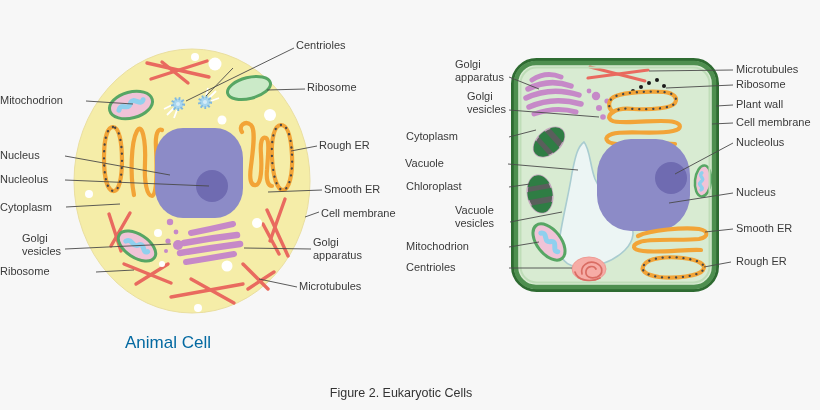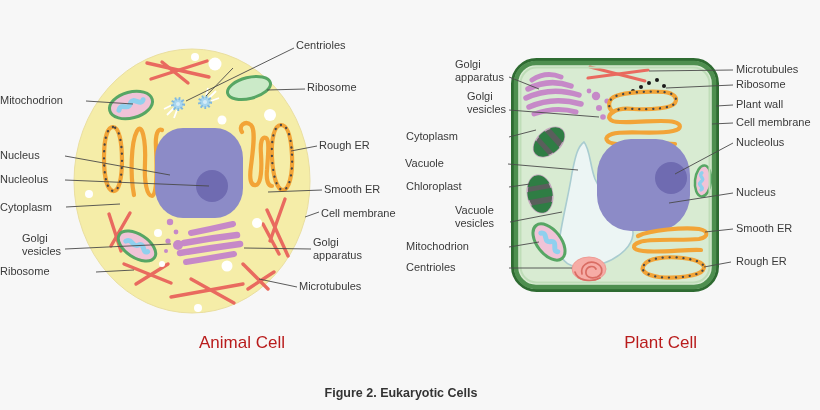--- a/index.html
+++ b/index.html
@@ -11,22 +11,22 @@
     --plant-cytoplasm:#D8EBD2; --cell-wall-dark:#2E6B31; --cell-wall-mid:#4E8F4F; --cell-wall-inner:#BFDDB8;
     --vacuole-fill:#ECF5F4; --vacuole-stroke:#A9CCD0; --chloroplast-green:#2F7D44; --chloroplast-gray:#5A5F5C;
     --amyloplast-fill:#F6ACA6; --amyloplast-swirl:#D96C63; --ribosome-dot:#1a1a1a; --vesicle-white:#ffffff;
   }
   html,body{margin:0;padding:0}
   .stage{position:relative;width:820px;height:410px;background:var(--background);
          font-family:"Liberation Sans",sans-serif;overflow:hidden}
   .stage svg{position:absolute;left:0;top:0}
   .lbl{position:absolute;font-size:11px;line-height:13px;color:var(--label-text);white-space:nowrap}
   .r{text-align:left}
-  .title{position:absolute;font-size:17px;color:#b91c1c;text-align:right}
-  .caption{position:absolute;font-size:12.5px;font-weight:700;color:#333;text-align:center}
+  .title{position:absolute;font-size:17px;color:#0369a1;text-align:left}
+  .caption{position:absolute;font-size:12.5px;font-weight:400;color:#333;text-align:center}
   
   .er{fill:none;stroke:var(--er-orange);stroke-width:4.2;stroke-linecap:round;stroke-linejoin:round}
   .dots{fill:none;stroke:#474747;stroke-width:2.3;stroke-dasharray:.1 6.8;stroke-linecap:round}
   .red{stroke:var(--microtubule-red);stroke-width:3.4;stroke-linecap:round}
   .redp{stroke:var(--microtubule-red);stroke-width:3;stroke-linecap:round}
   .golgi{fill:none;stroke:var(--golgi-purple);stroke-linecap:round}
   .gdot{fill:var(--golgi-purple)}
   .wdot{fill:var(--vesicle-white)}
   .bdot{fill:var(--ribosome-dot)}
   .ld{stroke:var(--leader-line);stroke-width:.9}
@@ -312,16 +312,15 @@
 <div class="lbl" style="left:736px;top:63px">Microtubules</div>
 <div class="lbl" style="left:736px;top:78px">Ribosome</div>
 <div class="lbl" style="left:736px;top:98px">Plant wall</div>
 <div class="lbl" style="left:736px;top:116px">Cell membrane</div>
 <div class="lbl" style="left:736px;top:136px">Nucleolus</div>
 <div class="lbl" style="left:736px;top:186px">Nucleus</div>
 <div class="lbl" style="left:736px;top:222px">Smooth ER</div>
 <div class="lbl" style="left:736px;top:255px">Rough ER</div>
 
 <div class="title" style="left:125px;top:333px;width:160px">Animal Cell</div>
-<div class="title" style="left:537px;top:333px;width:160px">Plant Cell</div>
 <div class="caption" style="left:281px;top:386px;width:240px">Figure 2. Eukaryotic Cells</div>
 
 </div>
 
 </body></html>

